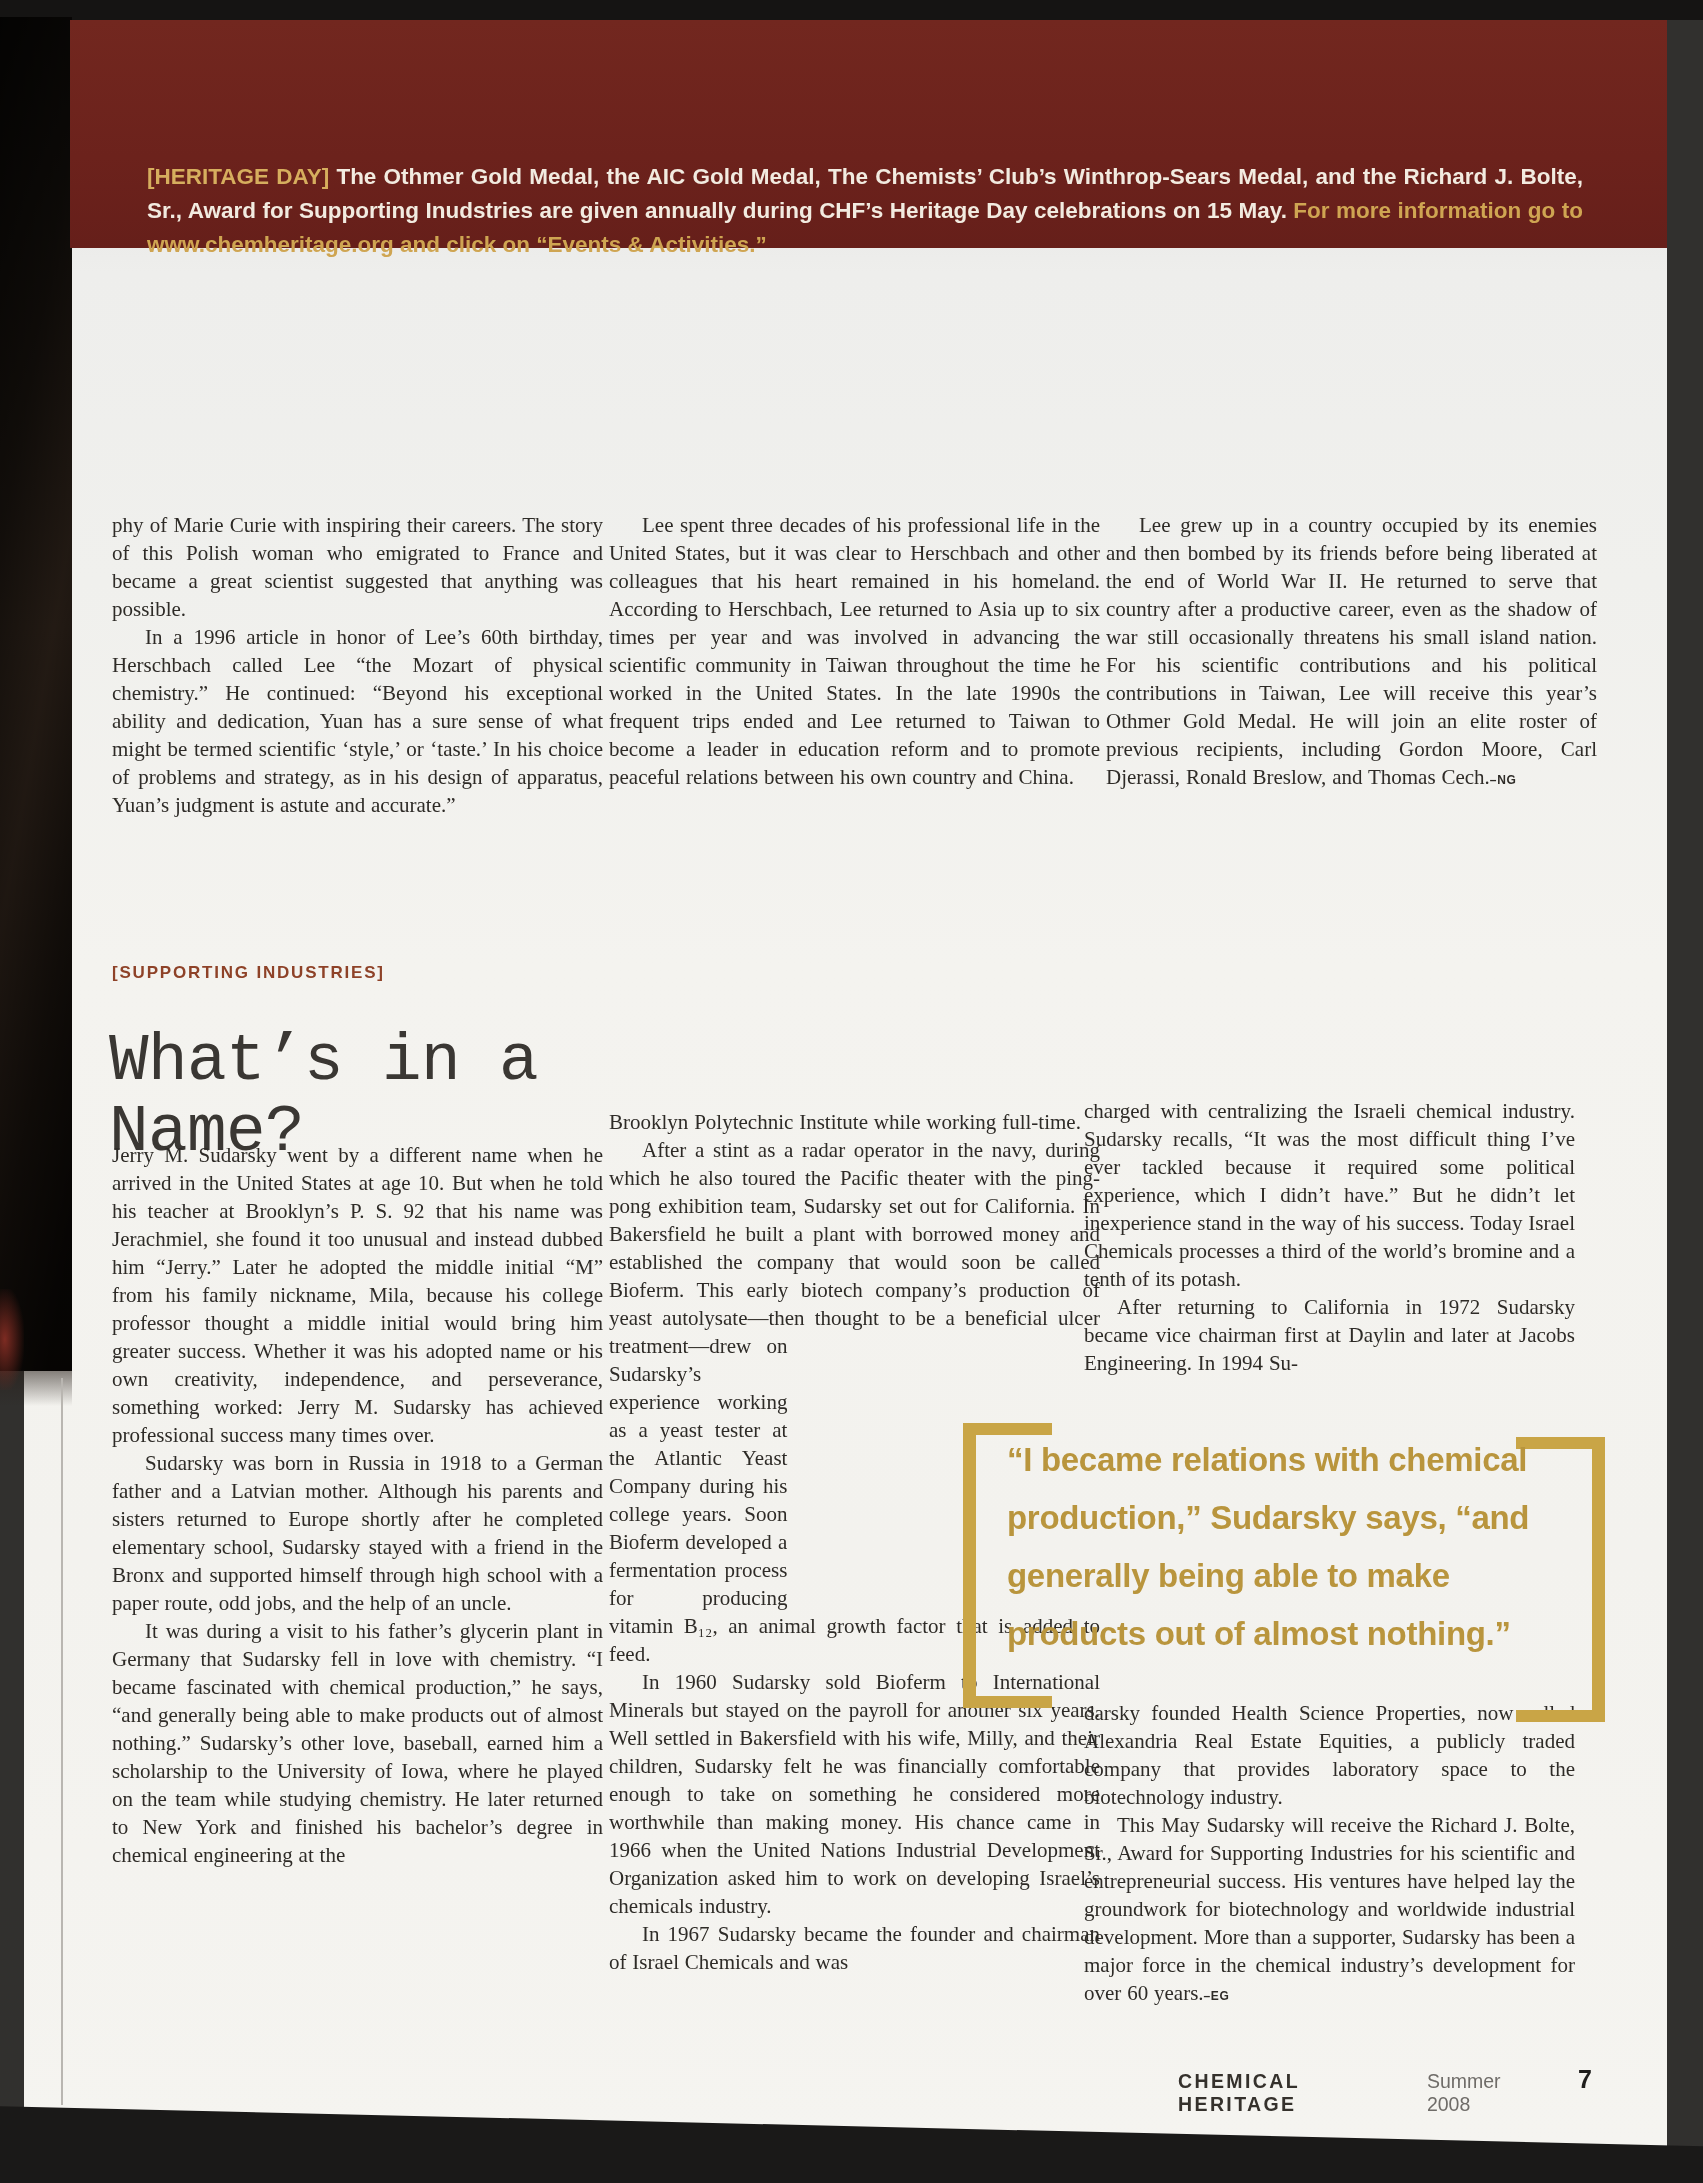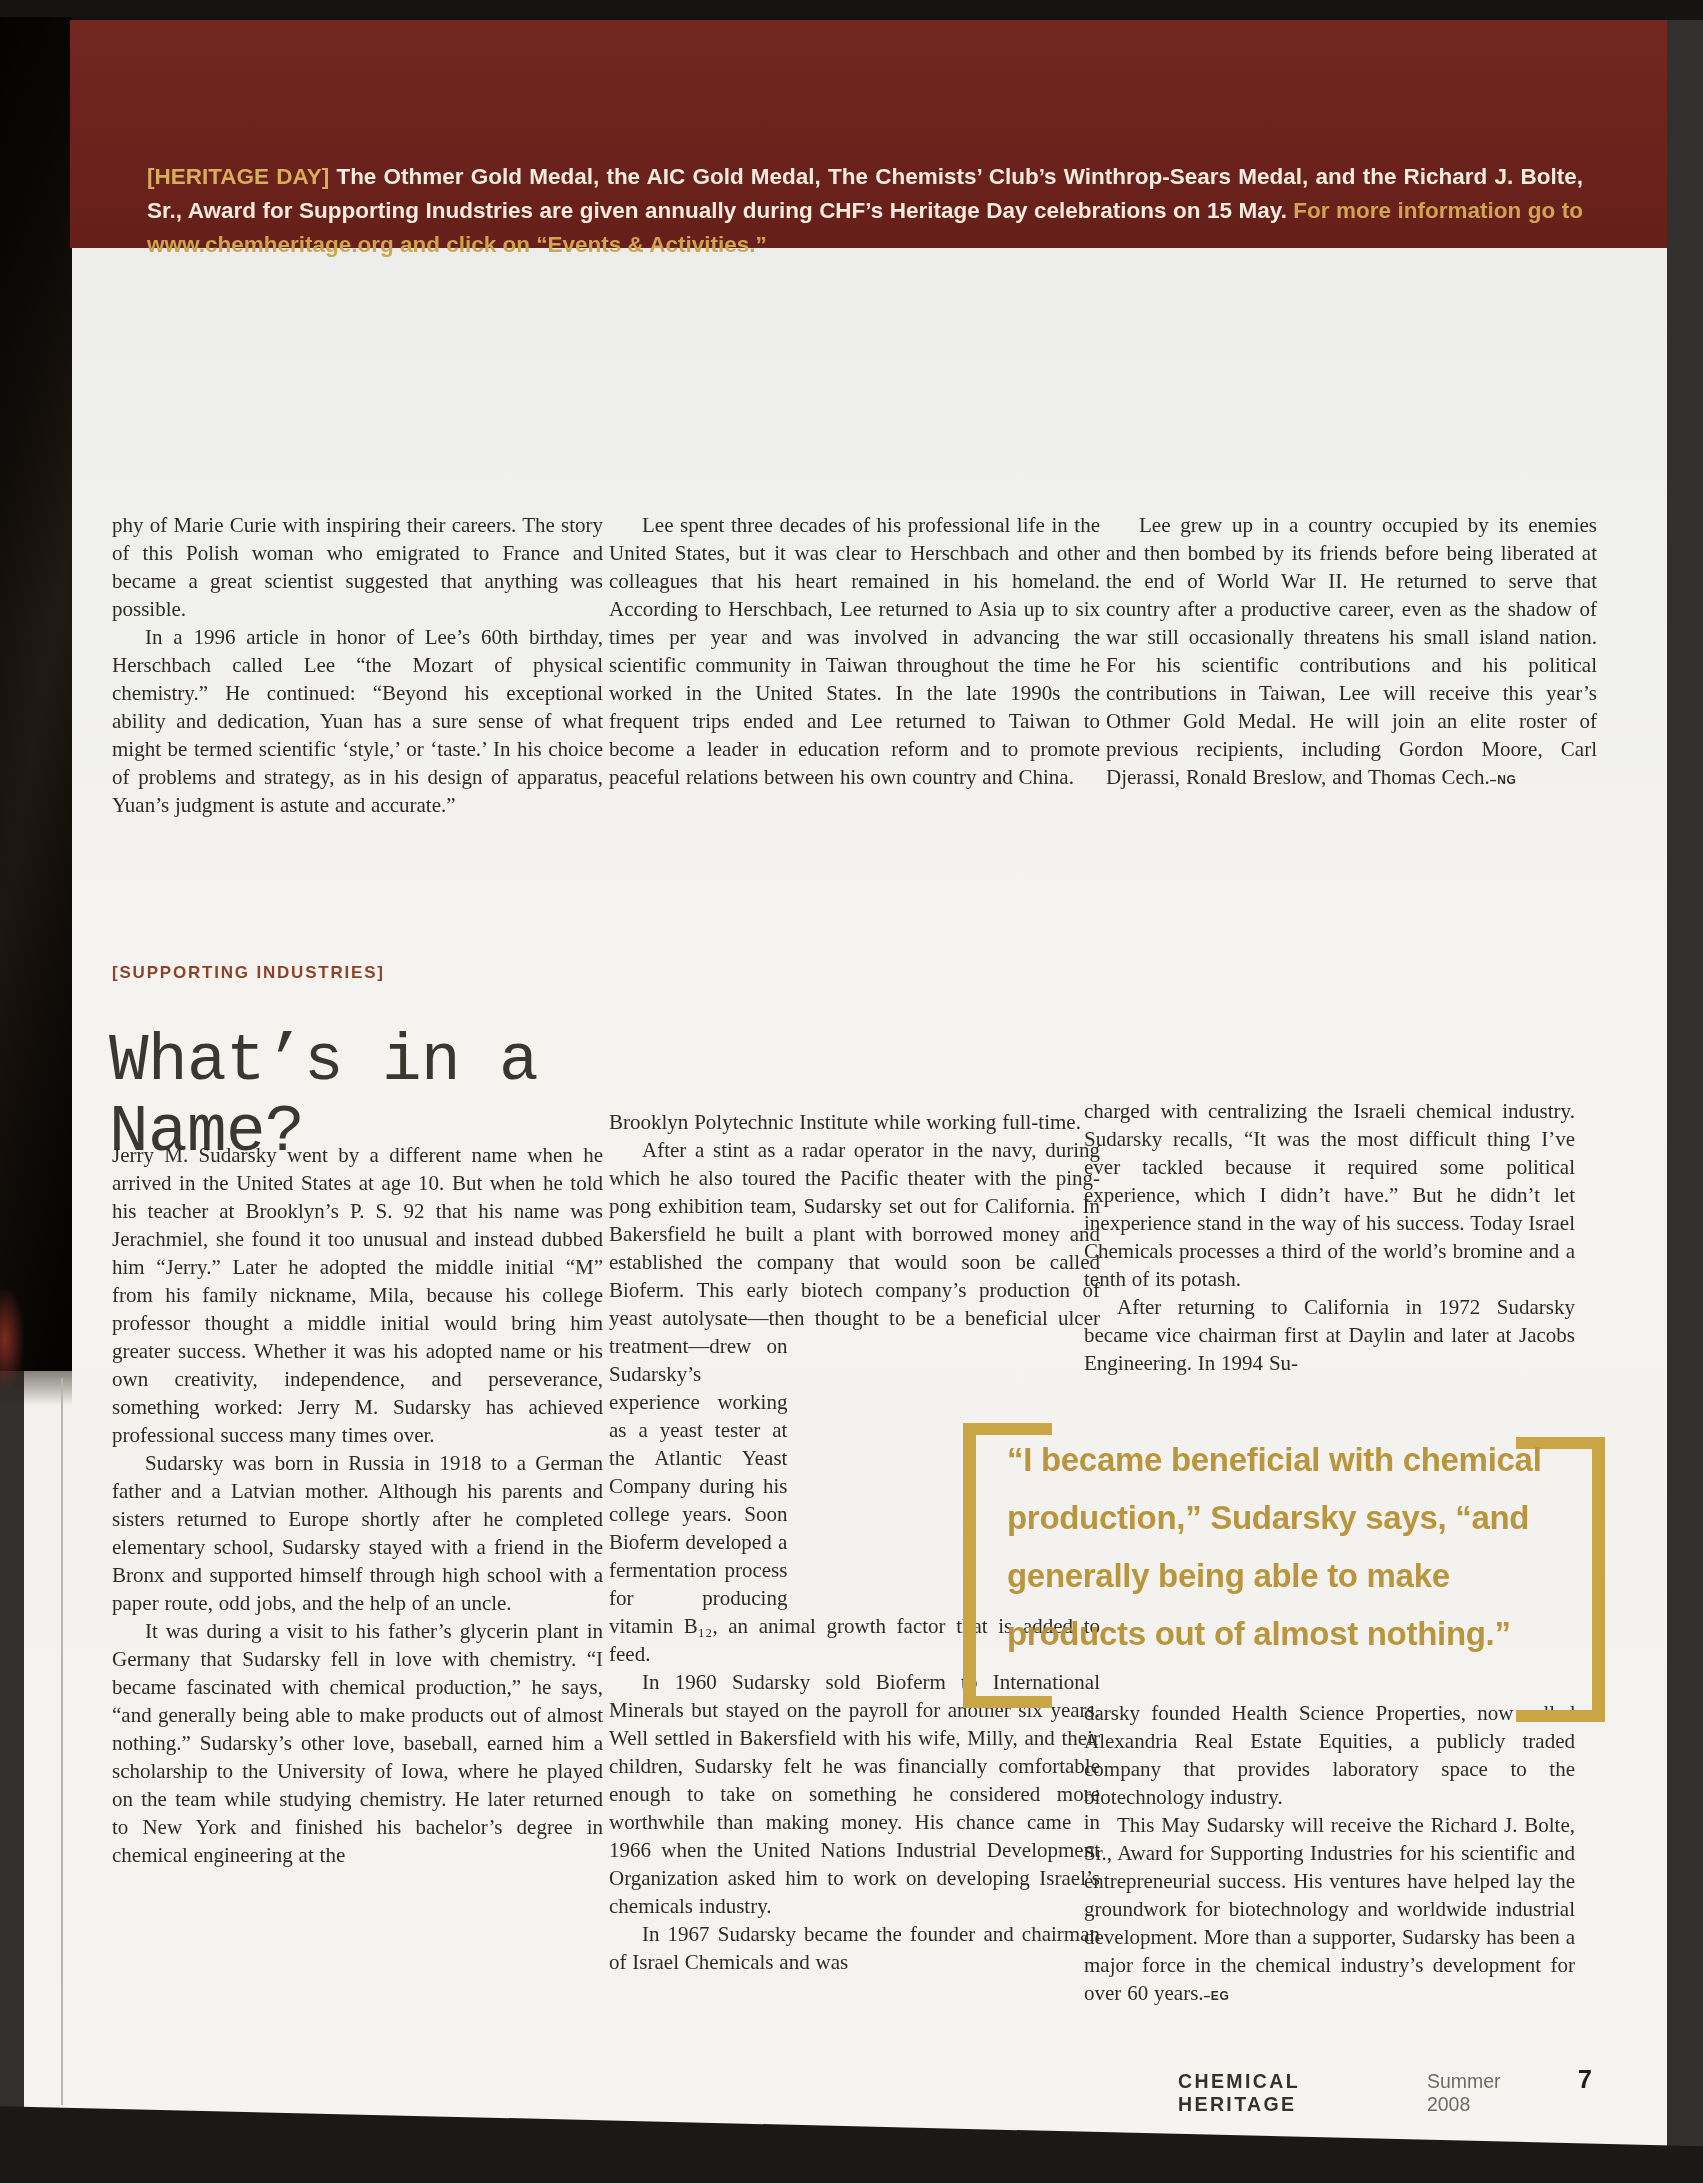--- a/index.html
+++ b/index.html
@@ -132,21 +132,21 @@
   <p class="ind">After returning to California in 1972 Sudarsky became vice chairman first at Daylin and later at Jacobs Engineering. In 1994 Su-</p>
   <div class="pq-spacer"></div>
   <p>darsky founded Health Science Properties, now called Alexandria Real Estate Equities, a publicly traded company that provides laboratory space to the biotechnology industry.</p>
   <p class="ind"><span>This May Sudarsky will receive the Richard J. Bolte, Sr., Award for Supporting Industries for his scientific and entrepreneurial success. His ventures have helped lay the groundwork for biotechnology and worldwide industrial development. More than a supporter, Sudarsky has been a major force in the chemical industry’s development for over 60 years.</span><span class="sig">–EG</span></p>
 </div>
 
 <div id="pullquote">
   <div class="pq-bracket-left"></div>
   <div class="pq-bracket-right"></div>
   <div class="pq-text">
-    <div class="pq-line">“I became beneficial with chemical</div>
+    <div class="pq-line">“I became relations with chemical</div>
     <div class="pq-line">production,” Sudarsky says, “and</div>
     <div class="pq-line">generally being able to make</div>
     <div class="pq-line">products out of almost nothing.”</div>
   </div>
 </div>
 
 <div id="footer">
   <span class="f-mag">CHEMICAL HERITAGE</span>
   <span class="f-issue">Summer 2008</span>
   <span class="f-page">7</span>

